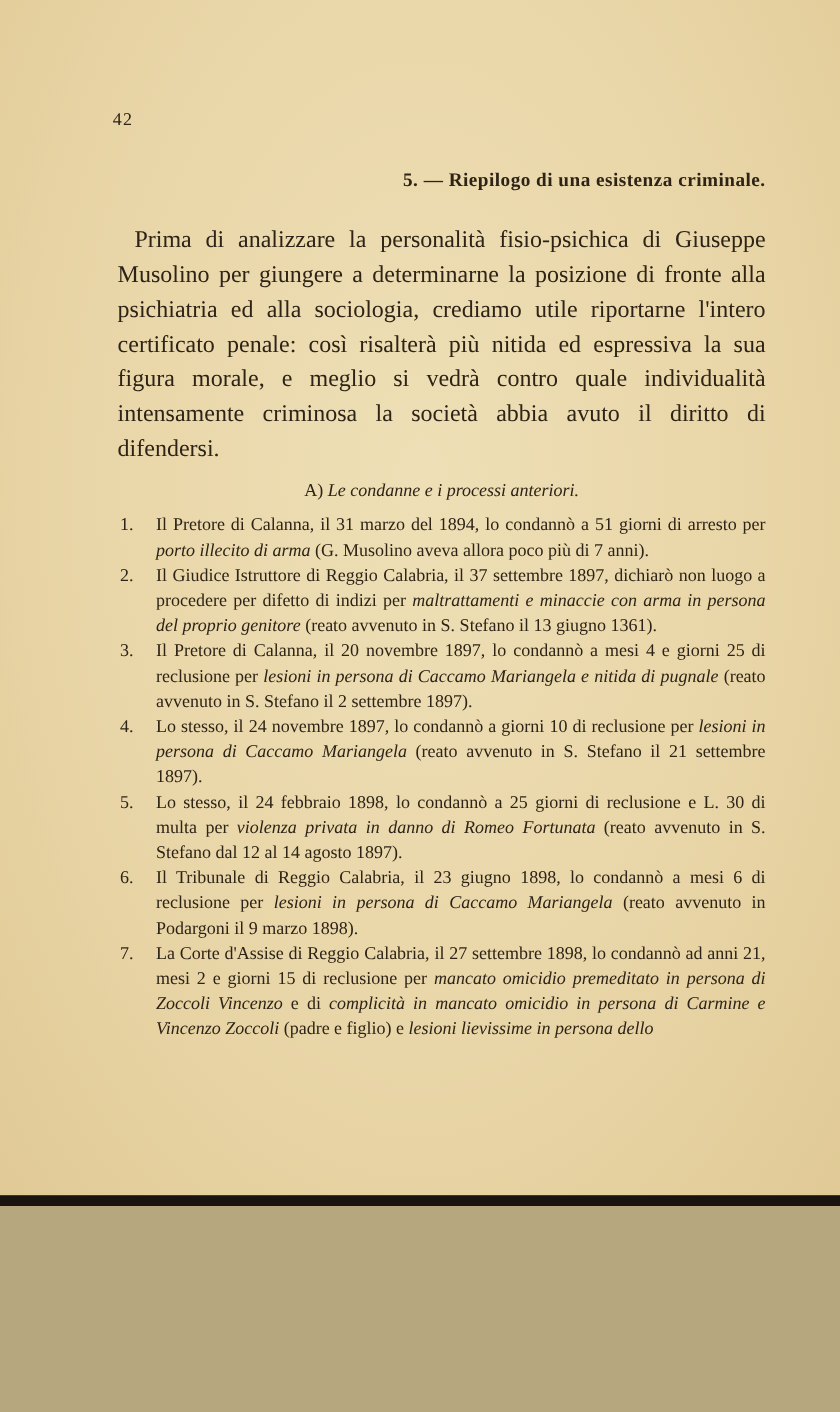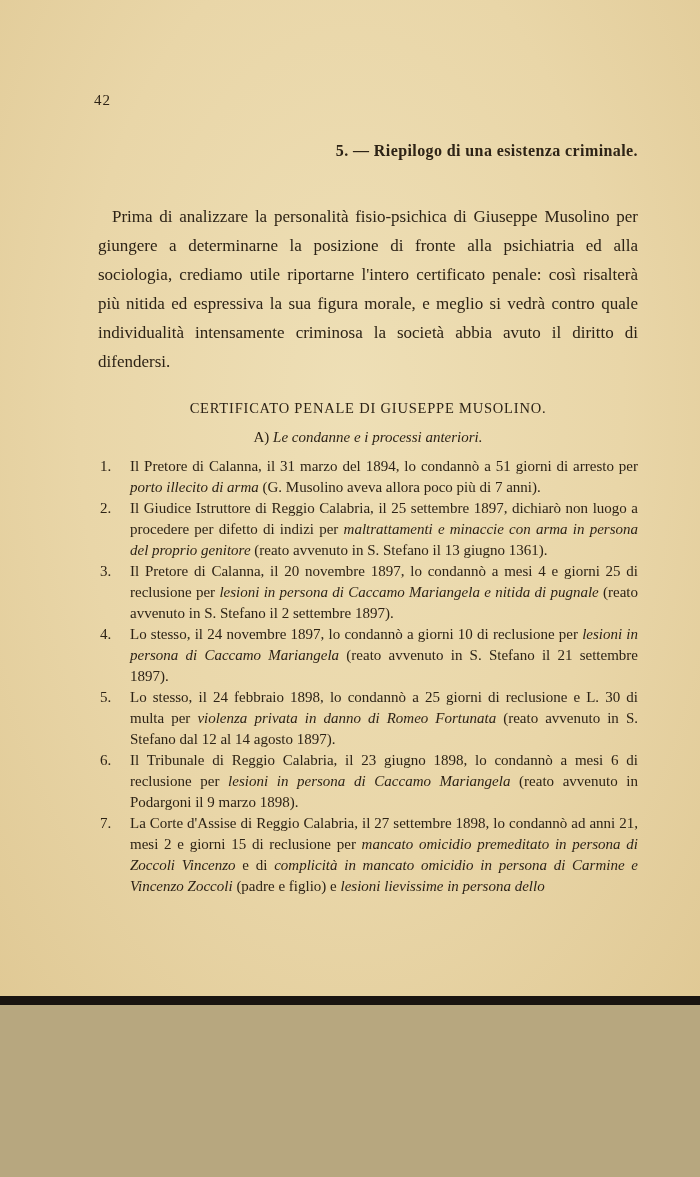--- a/index.html
+++ b/index.html
@@ -45,23 +45,23 @@
     width: 540px;
   }
   .section-heading {
     margin: 0;
     text-align: right;
     font-size: 16px;
     font-weight: bold;
     letter-spacing: 0.4px;
   }
   .intro {
-    margin: 42px 0 0 0;
+    margin: 26px 0 0 0;
     text-align: justify;
-    font-size: 17px;
+    font-size: 20px;
     line-height: 29px;
     text-indent: 14px;
     word-spacing: 2px;
   }
   .cert-title {
     margin: 24px 0 0 0;
     text-align: center;
     font-size: 14.5px;
     font-weight: normal;
     letter-spacing: 0.8px;
@@ -112,34 +112,33 @@
   <div class="page-header">
     <span class="page-num">42</span>
   </div>
 
   <div class="content">
 
     <h1 class="section-heading">5. — Riepilogo di una esistenza criminale.</h1>
 
     <p class="intro">Prima di analizzare la personalità fisio-psichica di Giuseppe Musolino per giungere a determinarne la posizione di fronte alla psichiatria ed alla sociologia, crediamo utile riportarne l'intero certificato penale: così risalterà più nitida ed espressiva la sua figura morale, e meglio si vedrà contro quale individualità intensamente criminosa la società abbia avuto il diritto di difendersi.</p>
 
-    <h2 class="cert-title">CERTIFICATO PENALE DI GIUSEPPE MUSOLINO.</h2>
 
     <h3 class="cert-subtitle"><span>A)</span> <span class="it">Le condanne e i processi anteriori.</span></h3>
 
     <ol class="cert-list">
 
       <li class="cert-item">
         <span class="item-num">1.</span>
         <div class="item-text"><span>Il Pretore di Calanna, il 31 marzo del 1894, lo condannò a 51 giorni di arresto per </span><span class="it">porto illecito di arma</span><span> (G. Musolino aveva allora poco più di 7 anni).</span></div>
       </li>
 
       <li class="cert-item">
         <span class="item-num">2.</span>
-        <div class="item-text"><span>Il Giudice Istruttore di Reggio Calabria, il 25 settembre 1897, dichiarò non luogo a procedere per difetto di indizi per </span><span class="it">maltrattamenti e minaccie con arma in persona del proprio genitore</span><span> (reato avvenuto in S. Stefano il 13 giugno 1361).</span></div>
+        <div class="item-text"><span>Il Giudice Istruttore di Reggio Calabria, il 37 settembre 1897, dichiarò non luogo a procedere per difetto di indizi per </span><span class="it">maltrattamenti e minaccie con arma in persona del proprio genitore</span><span> (reato avvenuto in S. Stefano il 13 giugno 1361).</span></div>
       </li>
 
       <li class="cert-item">
         <span class="item-num">3.</span>
         <div class="item-text"><span>Il Pretore di Calanna, il 20 novembre 1897, lo condannò a mesi 4 e giorni 25 di reclusione per </span><span class="it">lesioni in persona di Caccamo Mariangela e nitida di pugnale</span><span> (reato avvenuto in S. Stefano il 2 settembre 1897).</span></div>
       </li>
 
       <li class="cert-item">
         <span class="item-num">4.</span>
         <div class="item-text"><span>Lo stesso, il 24 novembre 1897, lo condannò a giorni 10 di reclusione per </span><span class="it">lesioni in persona di Caccamo Mariangela</span><span> (reato avvenuto in S. Stefano il 21 settembre 1897).</span></div>

